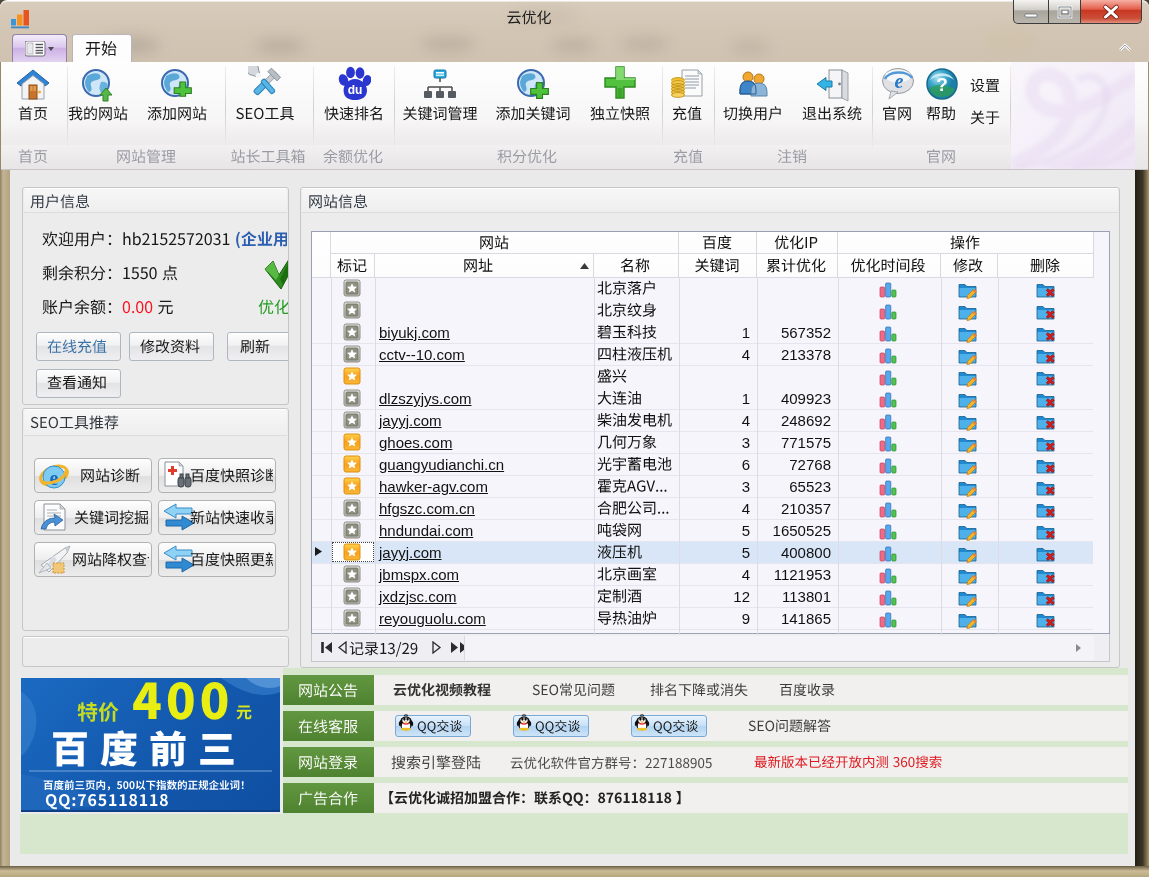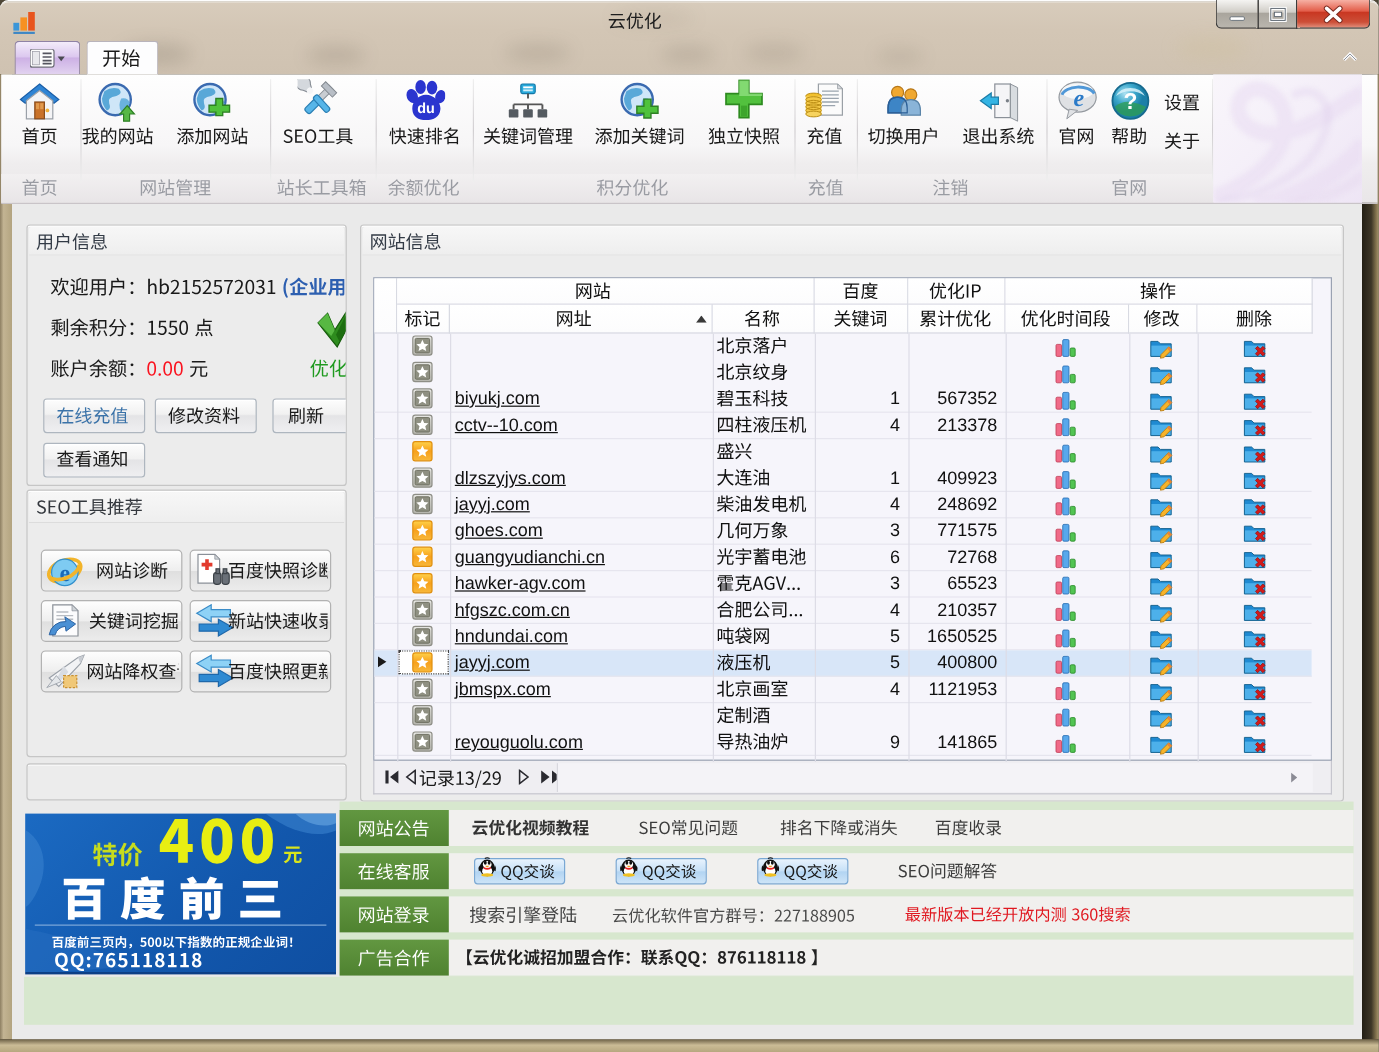--- a/index.html
+++ b/index.html
@@ -410,20 +410,25 @@
       <div class="row" style="top:310px;background:#d8e6f8;">
         <div style="position:absolute;left:20px;top:0;width:42px;height:20px;background:#fff;border:1px dotted #444"></div>
         <a class="dom cl" style="left:67px">jayyj.com</a>
         <div class="cl num" style="left:367px;width:71px">5</div>
         <div class="cl num" style="left:445px;width:74px">400800</div>
       </div>
       <div class="row" style="top:332px;">
         <a class="dom cl" style="left:67px">jbmspx.com</a>
         <div class="cl num" style="left:367px;width:71px">4</div>
         <div class="cl num" style="left:445px;width:74px">1121953</div>
+      </div>
+      <div class="row" style="top:354px;">
+        <a class="dom cl" style="left:67px">jxdzjsc.com</a>
+        <div class="cl num" style="left:367px;width:71px">12</div>
+        <div class="cl num" style="left:445px;width:74px">113801</div>
       </div>
       <div class="row" style="top:376px;">
         <a class="dom cl" style="left:67px">reyouguolu.com</a>
         <div class="cl num" style="left:367px;width:71px">9</div>
         <div class="cl num" style="left:445px;width:74px">141865</div>
       </div>
 
 <div class="vline" style="left:19px;top:46px;height:357px"></div>
 <div class="vline" style="left:63px;top:46px;height:357px"></div>
 <div class="vline" style="left:282px;top:46px;height:357px"></div>

